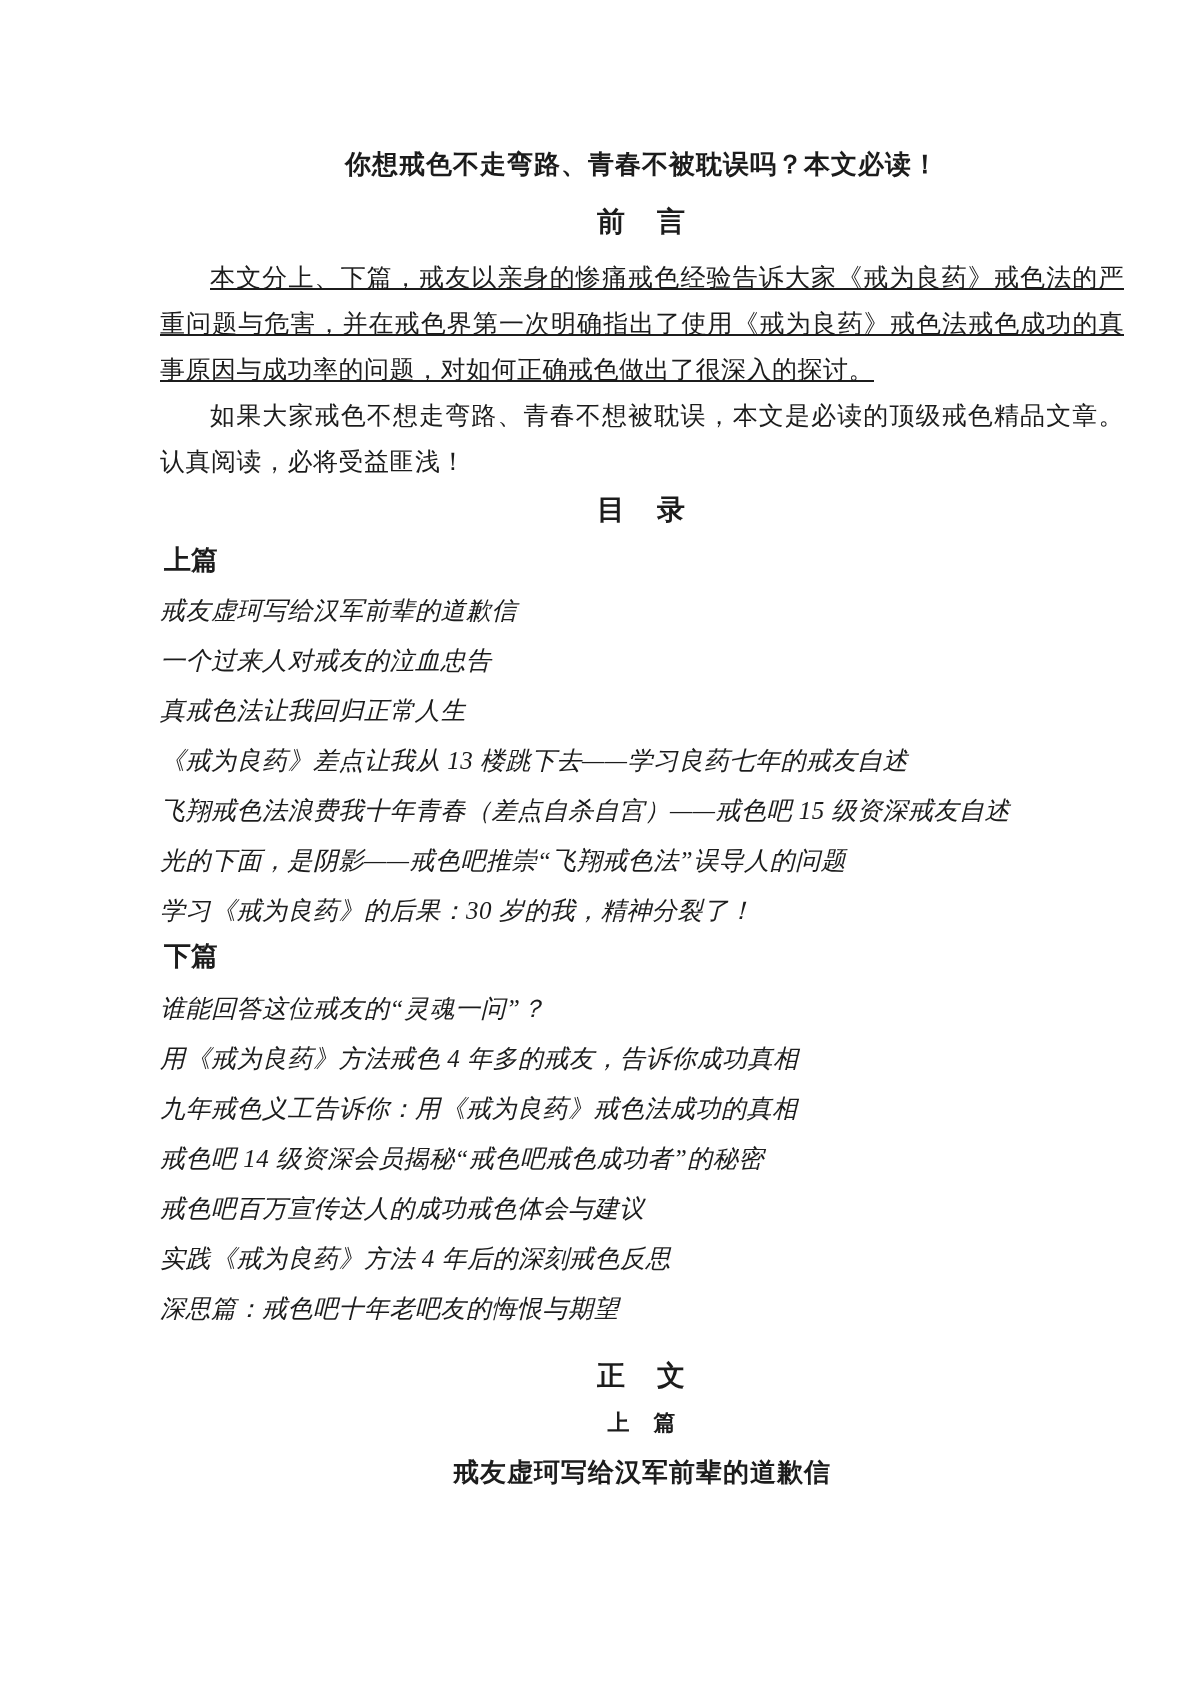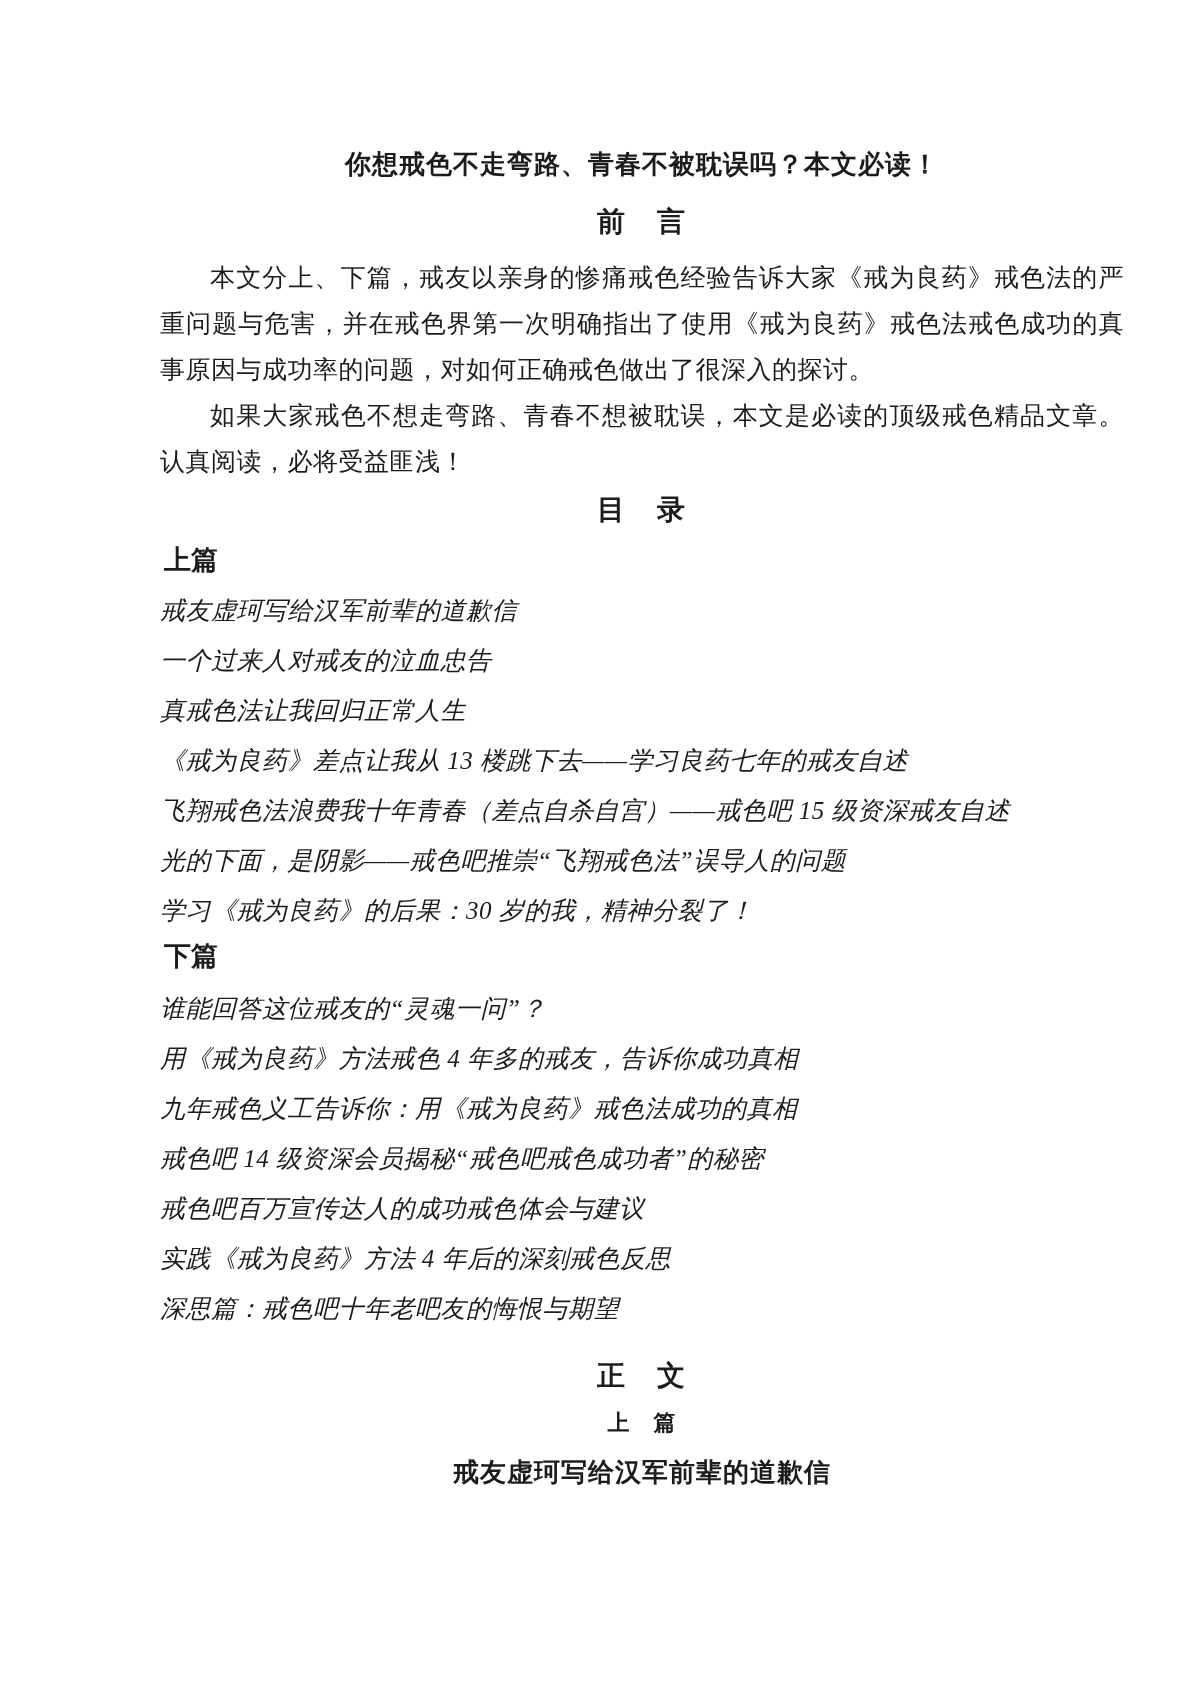--- a/index.html
+++ b/index.html
@@ -37,21 +37,21 @@
   }
   .preface-heading { margin-top: 21px; text-align: center; }
   .body-para {
     margin: 0;
     font-size: 25px;
     line-height: 46px;
     text-align: justify;
     text-indent: 50px;
     letter-spacing: 0.5px;
   }
-  .para-1 { margin-top: 15px; }
+  .para-1 { margin-top: 15px; text-decoration: underline; }
   .para-2 { margin-top: 0; }
   .toc-heading { margin-top: 7px; }
   .part-label {
     margin: 4px;
     font-size: 27px;
     line-height: 36px;
     font-weight: bold;
     text-align: left;
     font-family: "Liberation Sans", "DejaVu Sans", sans-serif;
   }

